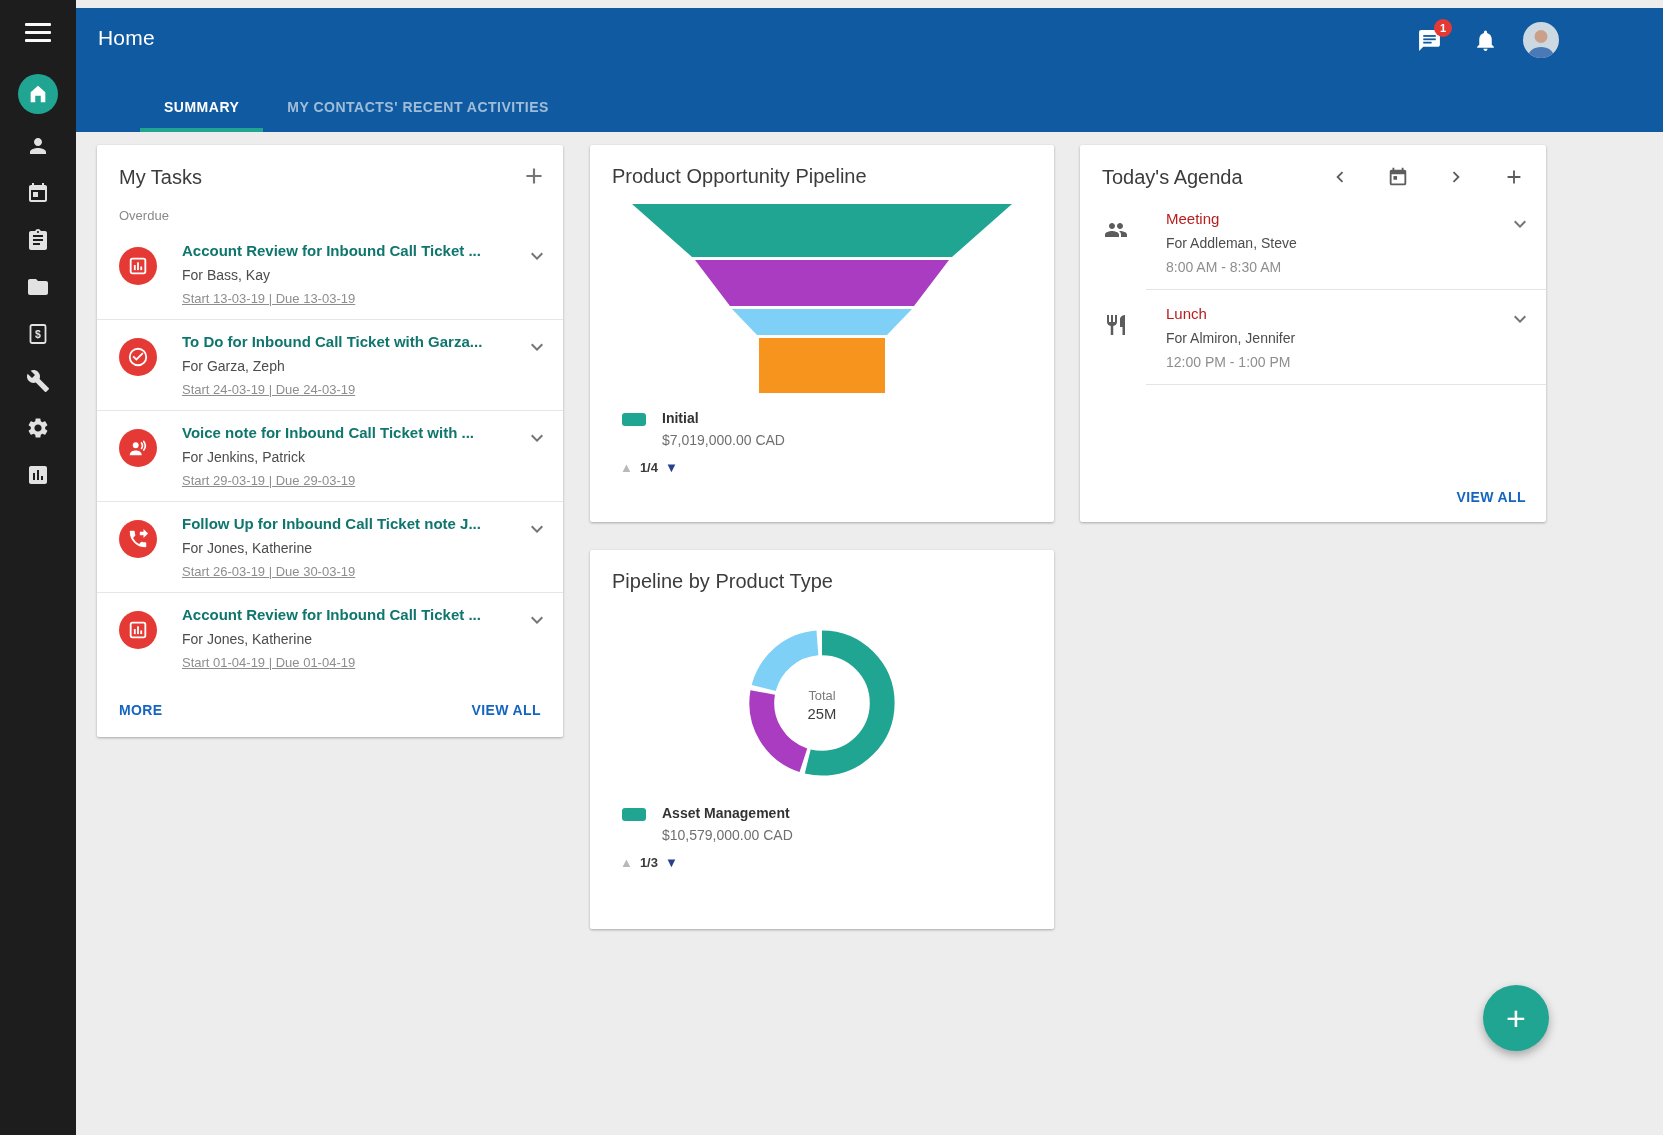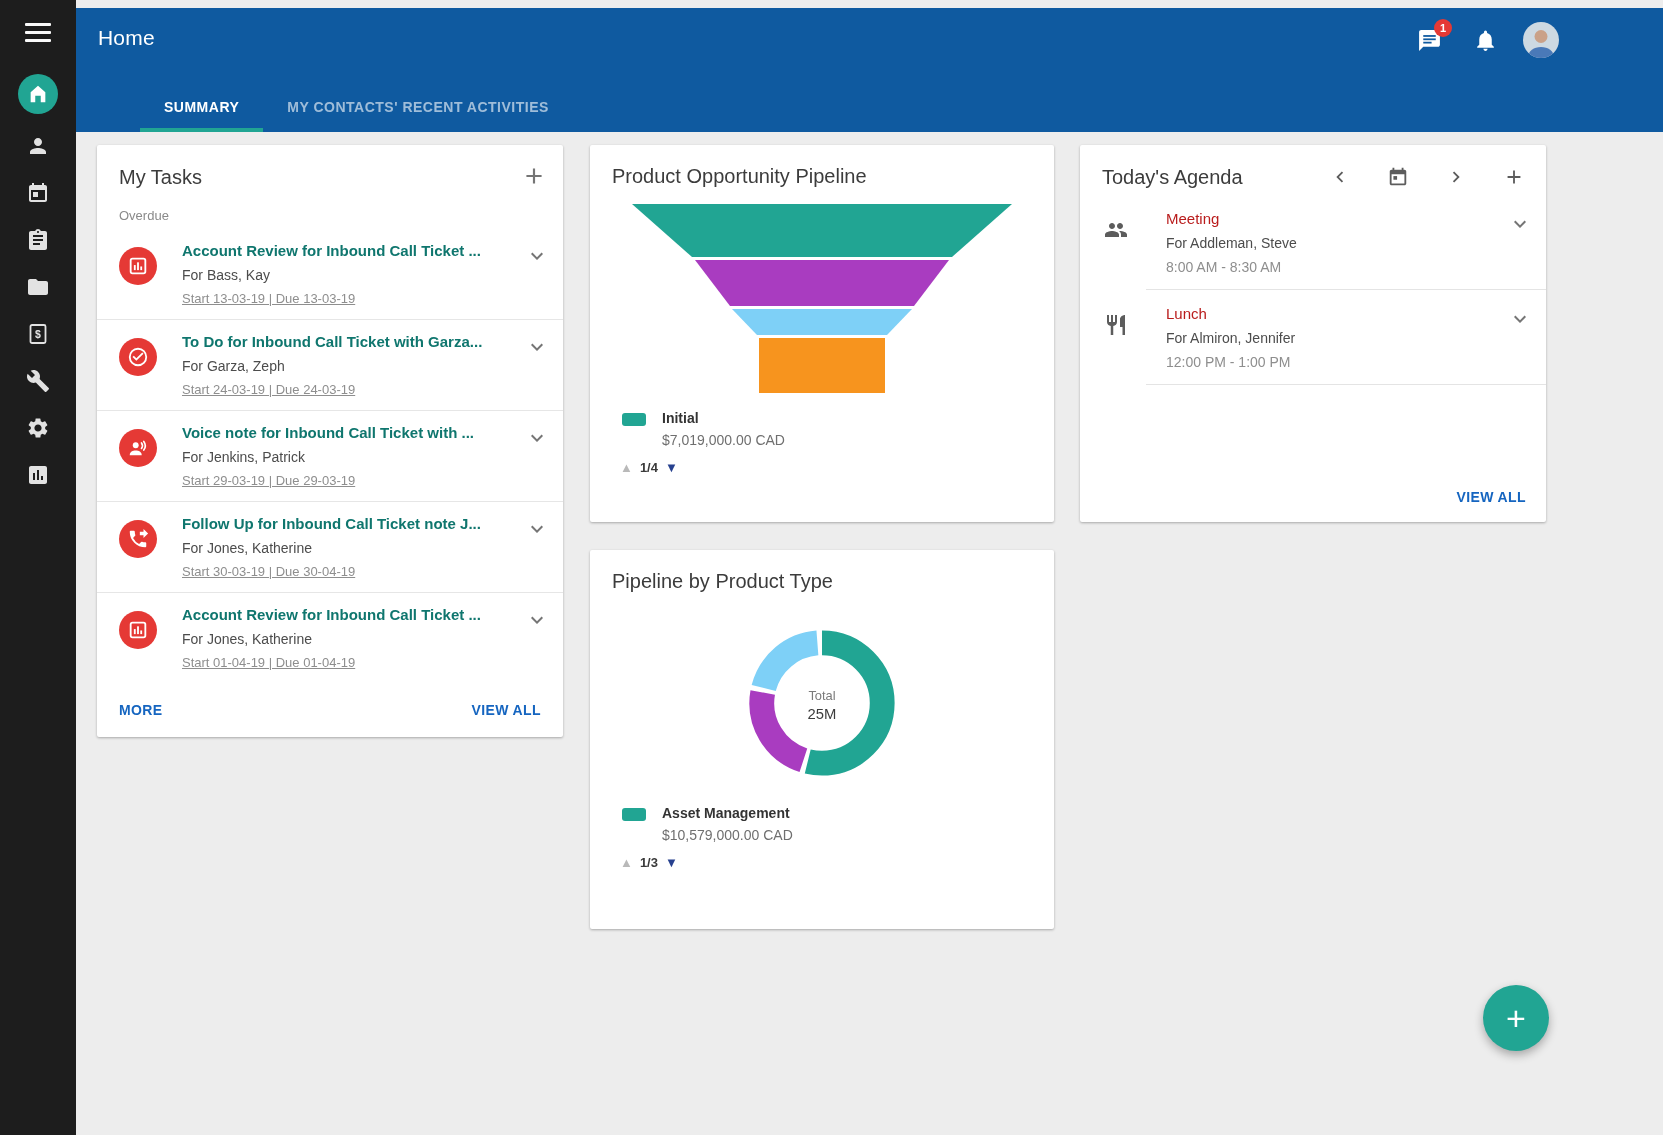--- a/index.html
+++ b/index.html
@@ -279,21 +279,21 @@
 
   <div class="task-row">
     <span class="task-icon">
       <svg viewBox="0 0 24 24">
           <path d="M18 11l5-5-5-5v3h-4v4h4v3zm2 4.5c-1.25 0-2.45-.2-3.57-.57a1 1 0 0 0-1.02.24l-2.2 2.2a15.05 15.05 0 0 1-6.59-6.59l2.2-2.21a1 1 0 0 0 .25-1.01A11.36 11.36 0 0 1 8.5 4a1 1 0 0 0-1-1H4a1 1 0 0 0-1 1 17 17 0 0 0 17 17 1 1 0 0 0 1-1v-3.5a1 1 0 0 0-1-1z"></path>
         </svg>
     </span>
     <div class="task-body">
       <div class="task-title">Follow Up for Inbound Call Ticket note J...</div>
       <div class="task-for">For Jones, Katherine</div>
-      <div class="task-dates">Start 30-03-19 | Due 30-04-19</div>
+      <div class="task-dates">Start 26-03-19 | Due 30-03-19</div>
     </div>
     <button class="chev"><svg viewBox="0 0 24 24">
           <path d="M7.41 8.59 12 13.17l4.59-4.58L18 10l-6 6-6-6z"></path>
         </svg></button>
   </div>
 
   <div class="task-row" style="border-bottom:none;">
     <span class="task-icon">
       <svg viewBox="0 0 24 24">
           <rect x="4" y="4" width="16" height="16" rx="2" fill="none" stroke="#fff" stroke-width="2"></rect>

